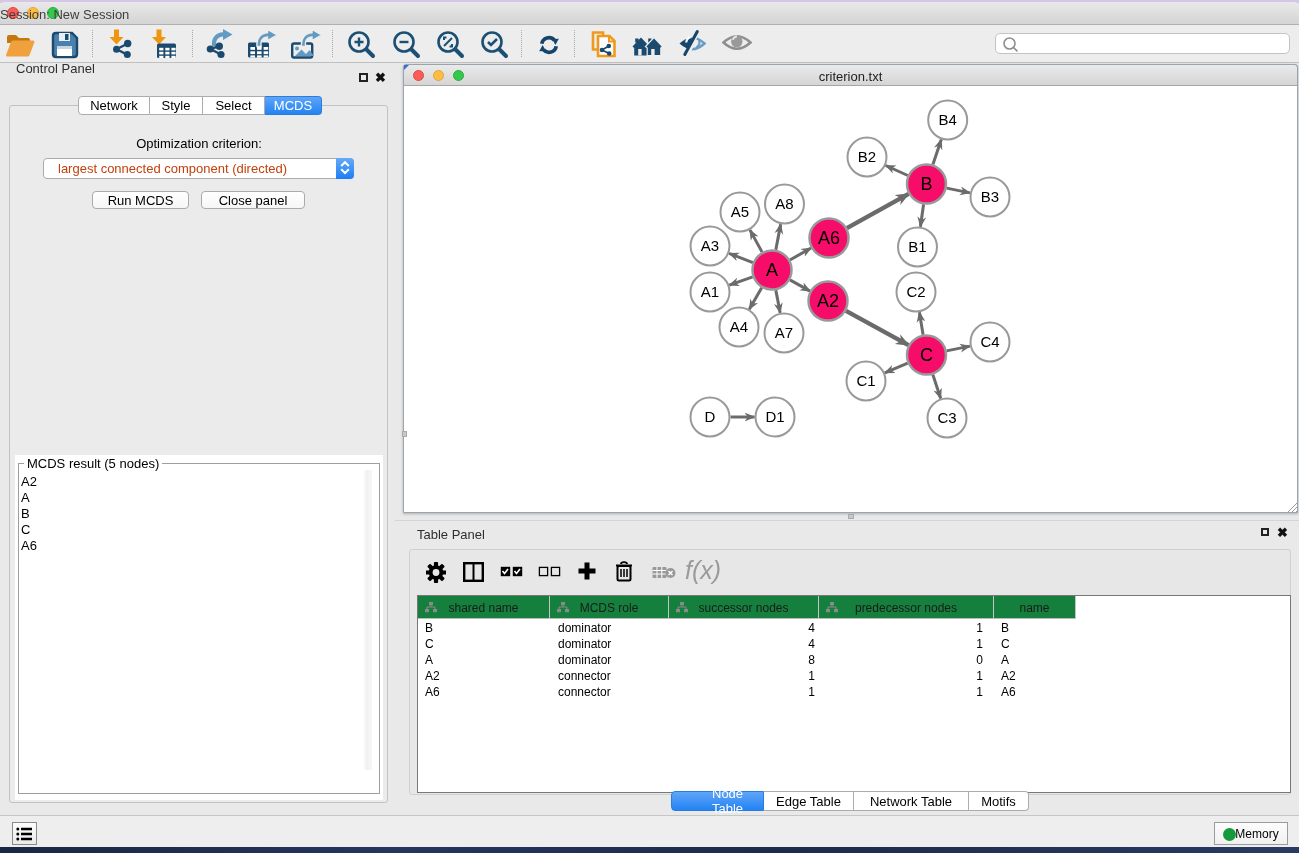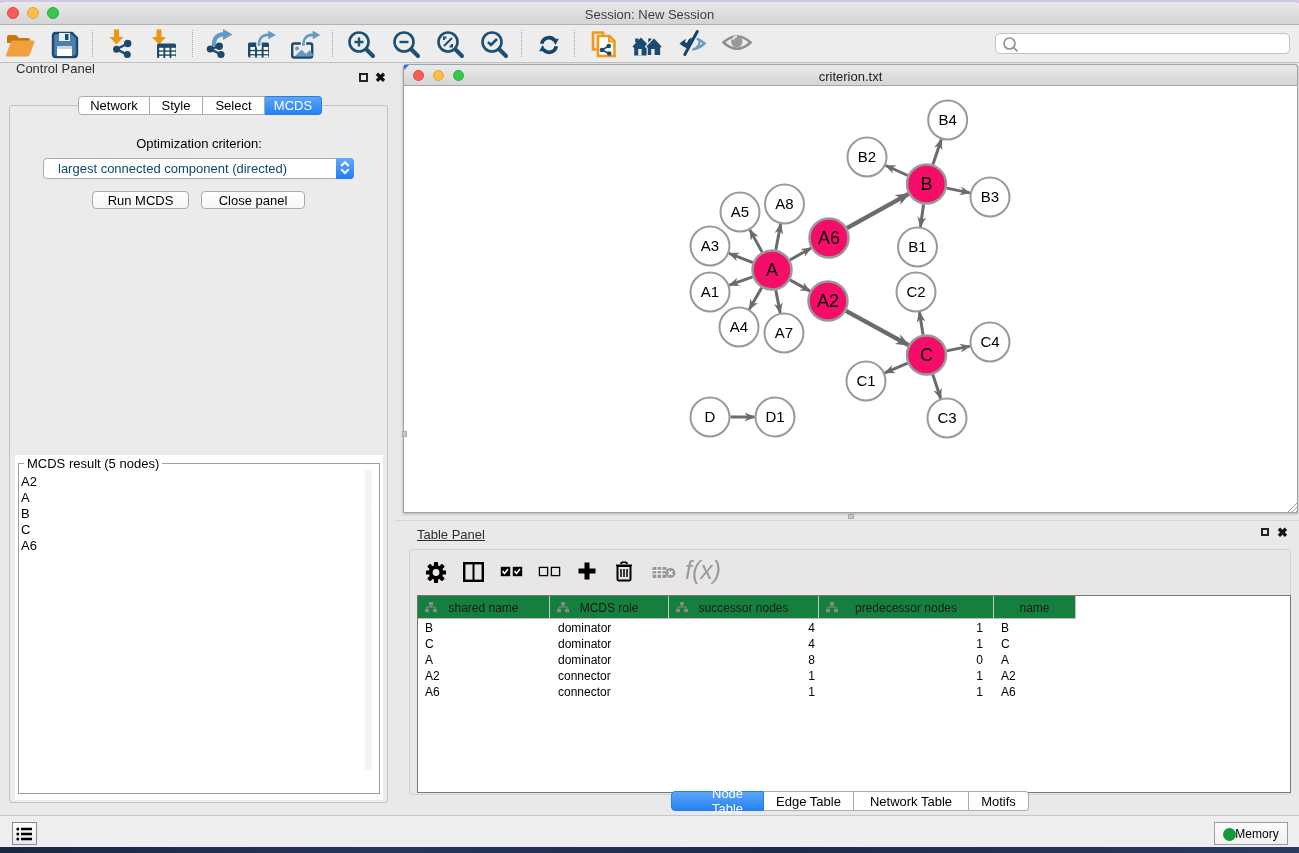--- a/index.html
+++ b/index.html
@@ -4,42 +4,42 @@
 html,body { width:1299px; height:853px; overflow:hidden; font-family:"Liberation Sans",sans-serif; }
 body { position:relative; background:#e9e9e9; }
 .abs { position:absolute; }
 
 #desktop-top { left:0; top:0; width:1299px; height:3px; background:#d7c5e6; }
 #desktop-bot { left:0; top:847px; width:1299px; height:6px; background:linear-gradient(90deg,#1a2742,#25355c 30%,#1c2b4a 60%,#2a3a60); }
 
 #titlebar { left:0; top:2px; width:1299px; height:23px; border-radius:5px 5px 0 0;
   background:linear-gradient(#e9e9e9,#d4d4d4); border-bottom:1px solid #b1b1b1; }
 #titlebar .tl { position:absolute; top:5px; width:12px; height:12px; border-radius:50%; }
-#title-text { left:0; top:7px; width:1299px; text-align:center; font-size:13px; color:#3e3e3e; }
+#title-text { left:0; top:7px; width:1299px; font-size:13px; color:#3e3e3e; }
 
 #toolbar { left:0; top:25px; width:1299px; height:38px; background:#ededed; border-bottom:1px solid #c0c0c0; }
 .tsep { position:absolute; top:30px; height:27px; width:0; border-left:1px dotted #a8a8a8; }
 .ticon { position:absolute; top:29px; }
 #searchbox { position:absolute; left:995px; top:33px; width:295px; height:21px; background:#fff;
   border:1px solid #c3c3c3; border-radius:5px; }
 
 #cp-title { left:16px; top:61px; font-size:13px; color:#2e2e2e; }
 #cp-float { left:359px; top:73px; width:9px; height:9px; border:2px solid #222; }
 #cp-close { left:375px; top:70px; font-size:13px; font-weight:bold; color:#111; }
 #cp-box { left:9px; top:105px; width:379px; height:698px; background:#ebebeb; border:1px solid #c2c2c2; border-radius:3px; }
 .seg { position:absolute; display:flex; font-size:13px; }
 .seg div { background:#fff; border:1px solid #acacac; border-left:none; color:#000;
   display:flex; align-items:center; justify-content:center; }
 .seg div:first-child { border-left:1px solid #acacac; border-radius:4px 0 0 4px; }
 .seg div:last-child { border-radius:0 4px 4px 0; }
 .seg div.sel { background:linear-gradient(#5fa5f7,#2383f4); border-color:#2a7de0; color:#fff; }
 #tabs-top { left:78px; top:96px; height:19px; }
 #opt-label { left:9px; top:136px; width:380px; text-align:center; font-size:13px; color:#000; }
 #dropdown { left:43px; top:158px; width:311px; height:21px; background:#fff; border:1px solid #ababab; border-radius:4px; }
-#dropdown .txt { position:absolute; left:14px; top:2px; font-size:13px; color:#0c4a6e; }
+#dropdown .txt { position:absolute; left:14px; top:2px; font-size:13px; color:#c2410c; }
 #dropdown .spin { position:absolute; right:-1px; top:-1px; width:18px; height:21px; border-radius:0 4px 4px 0;
   background:linear-gradient(#66aaf9,#1d7df5); }
 .btn { position:absolute; background:linear-gradient(#ffffff,#f6f6f6); border:1px solid #ababab; border-radius:4px;
   font-size:13px; color:#000; display:flex; align-items:center; justify-content:center; }
 #btn-run { left:92px; top:191px; width:97px; height:18px; }
 #btn-close { left:201px; top:191px; width:104px; height:18px; }
 #mcds-white { left:15px; top:455px; width:368px; height:345px; background:#fff; }
 #mcds-border { left:18px; top:463px; width:362px; height:331px; border:1px solid #9e9e9e; }
 #mcds-label { left:24px; top:456px; font-size:13px; background:#fff; padding:0 3px; color:#000; }
 #mcds-scroll { left:363px; top:470px; width:9px; height:300px; background:linear-gradient(90deg,#ffffff,#f1f1f1 40%,#f7f7f7); }
@@ -56,21 +56,21 @@
 .et { stroke:#6b6b6b; stroke-width:4.5; }
 .nw { fill:#fff; stroke:#999; stroke-width:2; }
 .np { fill:#f60d6a; stroke:#999; stroke-width:2.5; }
 .nl { font-size:15px; fill:#000; text-anchor:middle; font-family:"Liberation Sans",sans-serif; }
 .nlp { font-size:18px; fill:#000; text-anchor:middle; font-family:"Liberation Sans",sans-serif; }
 #net-grip { left:1286px; top:501px; width:12px; height:12px; }
 #net-splitter { left:402px; top:431px; width:5px; height:6px; background:#c8c8c8; border:1px solid #aaa; }
 #tp-splitter { left:848px; top:514px; width:6px; height:5px; background:#c8c8c8; border:1px solid #aaa; }
 
 #tp-sep-top { left:395px; top:520px; width:904px; height:1px; background:#d4d4d4; }
-#tp-title { left:417px; top:527px; font-size:13px; color:#2e2e2e;text-decoration:underline; }
+#tp-title { left:417px; top:527px; font-size:13px; color:#2e2e2e; }
 #tp-float { left:1261px; top:528px; width:8px; height:8px; border:2px solid #222; }
 #tp-close { left:1277px; top:525px; font-size:13px; font-weight:bold; color:#111; }
 #tp-box { left:409px; top:549px; width:882px; height:246px; background:#e7e7e7; border:1px solid #d0d0d0; border-radius:3px; }
 #tbl { left:417px; top:595px; width:874px; height:198px; background:#fff; border:1px solid #777; }
 #tbl-head { position:absolute; left:0; top:0; width:658px; height:23px; background:#15803d; border-bottom:1px solid #bbb; }
 .hcell { position:absolute; top:0; height:23px; border-right:1px solid #c4c4c4; font-size:12px; color:#1a1a1a; }
 .hcell span { position:absolute; width:100%; text-align:center; top:5px; left:0; }
 .hicon { position:absolute; left:7px; top:6px; }
 .trow { position:absolute; font-size:12px; color:#000; }
 

